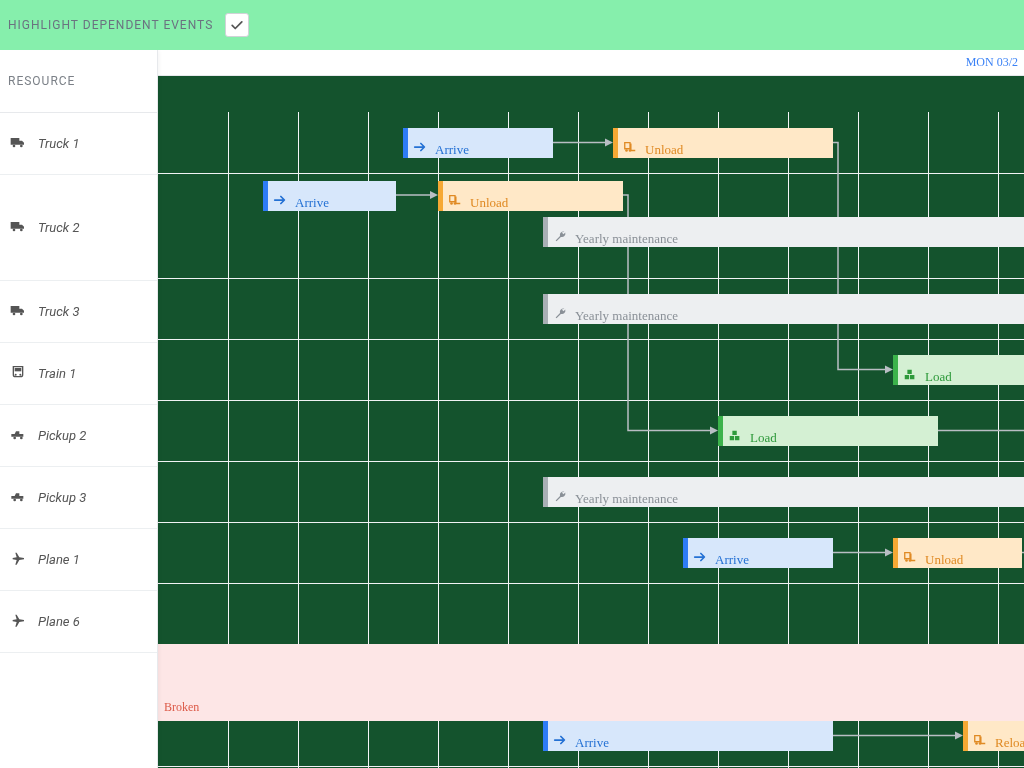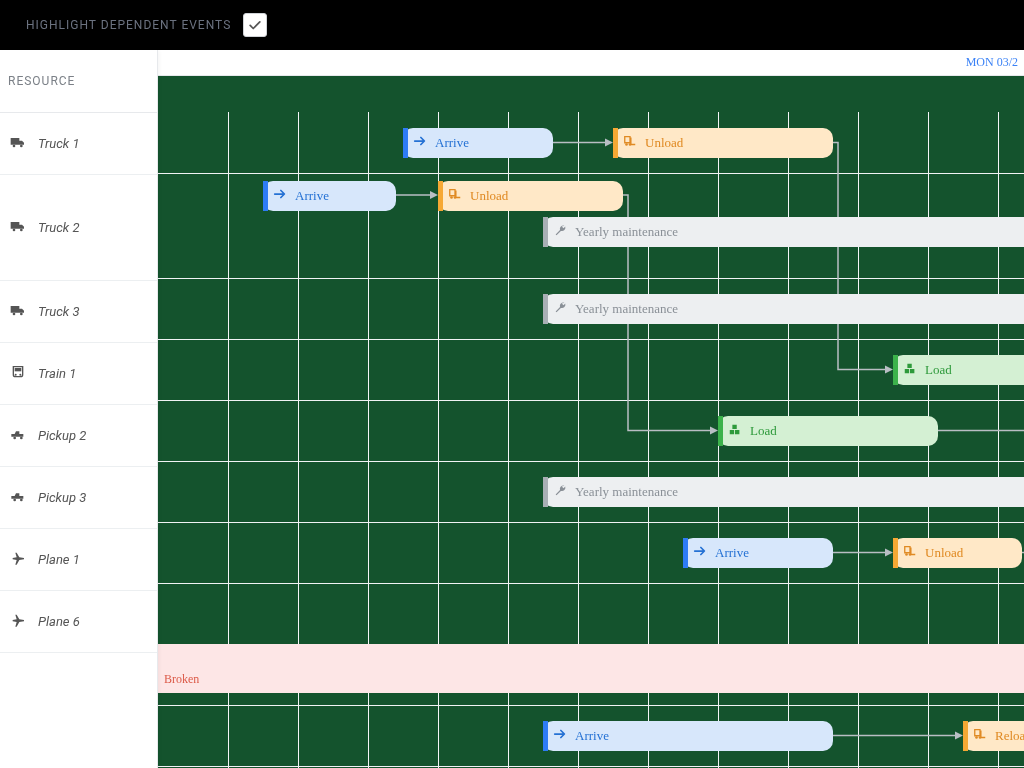--- a/index.html
+++ b/index.html
@@ -1,36 +1,36 @@
 <!DOCTYPE html>
 <html><head>
 <meta charset="utf-8">
 <style>
 html,body{margin:0;padding:0;font-family:-apple-system,BlinkMacSystemFont,"Segoe UI",Roboto,Helvetica,Arial,sans-serif;color:#4f5b66;background:#f8f9fa;}
-.toolbar{height:50px;display:flex;align-items:center;padding:0 26px;background:#000000;font-size:12px;color:#6b7280;letter-spacing:1px;}
+.toolbar{height:50px;display:flex;align-items:center;padding:0 8px;background:#86efac;font-size:12px;color:#6b7280;letter-spacing:1px;}
 .toolbar label{margin-right:12px;}
 .toolbar .checkbox{width:22px;height:22px;border:1px solid #d0d3d7;border-radius:3px;background:#fff;display:flex;align-items:center;justify-content:center;}
 .toolbar .checkbox svg{width:14px;height:14px;}
 .scheduler{display:flex;height:718px;overflow:hidden;position:relative;}
 .left{width:157px;min-width:157px;border-right:1px solid #e7e9ec;background:#fff;box-shadow:2px 0 4px -1px rgba(0,0,0,.05);position:relative;z-index:2;}
 .left-head{height:62px;border-bottom:1px solid #e7e9ec;display:flex;align-items:center;padding-left:8px;font-size:12px;color:#7b8087;letter-spacing:1px;background:#fff;}
 .res-row{height:61px;border-bottom:1px solid #eceff1;display:flex;align-items:center;padding-left:10px;font-size:13px;color:#555;gap:12px;background:#fff;font-style:italic;}
 .res-row.tall{height:105px;}
 .res-row svg{width:16px;height:16px;fill:#555;}
 .right{flex:1;position:relative;background:#14532d;overflow:hidden;font-family:Liberation Serif, serif;}
 .date-row{height:25px;border-bottom:1px solid #e7e9ec;display:flex;align-items:center;justify-content:flex-end;padding-right:6px;font-size:12px;color:#3b82f6;background:#fff;}
 .hour-row{height:37px;border-bottom:1px solid #e7e9ec;display:flex;background:#fff;}
 .hour{width:70px;min-width:70px;border-right:1px solid #f0f2f4;display:flex;align-items:center;justify-content:center;font-size:11px;color:#8b929a;}
 .grid{position:absolute;top:62px;left:0;right:0;bottom:0;}
 .gcol{position:absolute;top:0;bottom:0;width:70px;border-right:1px solid #f4f5f7;}
 .grow{position:absolute;left:0;right:0;height:61px;border-bottom:1px solid #f1f3f5;}
 .grow.tall{height:105px;}
 .range-broken{position:absolute;left:0;right:0;background:#fde6e6;}
 .range-label{position:absolute;left:6px;bottom:6px;font-size:12px;color:#dc5a48;}
-.event{position:absolute;height:30px;border-radius:10px;display:flex;align-items:center;font-size:13px;padding-left:10px;gap:8px;cursor:pointer;}
+.event{position:absolute;height:30px;border-radius:0;display:flex;align-items:flex-end;font-size:13px;padding-left:10px;gap:8px;cursor:pointer;}
 .event .bar{position:absolute;left:0;top:0;bottom:0;width:5px;}
 .event svg{width:14px;height:14px;}
 .ev-arrive{background:#d7e7fb;color:#2471d4;}
 .ev-arrive .bar{background:#2e7cf6;}
 .ev-unload{background:#ffe8c7;color:#e08a23;}
 .ev-unload .bar{background:#f6a834;}
 .ev-maint{background:#edeff1;color:#8a9097;}
 .ev-maint .bar{background:#a9afb5;}
 .ev-load{background:#d4f0d3;color:#2e9a3b;}
 .ev-load .bar{background:#3cb24b;}
@@ -137,21 +137,21 @@
         <div class="grow" style="top: 0px; height: 61px;"></div>
         <div class="grow tall" style="top: 61px; height: 105px;"></div>
         <div class="grow" style="top: 166px; height: 61px;"></div>
         <div class="grow" style="top: 227px; height: 61px;"></div>
         <div class="grow" style="top: 288px; height: 61px;"></div>
         <div class="grow" style="top: 349px; height: 61px;"></div>
         <div class="grow" style="top: 410px; height: 61px;"></div>
         <div class="grow" style="top: 471px; height: 61px;"></div>
         <div class="grow" style="top: 532px; height: 61px;"></div>
         <div class="grow" style="top: 593px; height: 61px;"></div>
-        <div class="range-broken" style="top: 532px; height: 49px;">
+        <div class="range-broken" style="top: 532px; height: 77px;">
           <span class="range-label">Broken</span>
         </div>
         <svg class="dep" width="1200" height="800" style="left: 0px; top: 0px;">
           <path d="M 385 30.5 H 447"></path>
           <polygon points="447,26.5 455,30.5 447,34.5"></polygon>
           <path d="M 227.5 83 H 272"></path>
           <polygon points="272,79 280,83 272,87"></polygon>
           <path d="M 665 30.5 H 680 V 257.5 H 727"></path>
           <polygon points="727,253.5 735,257.5 727,261.5"></polygon>
           <path d="M 455 83 H 470 V 318.5 H 552"></path>

